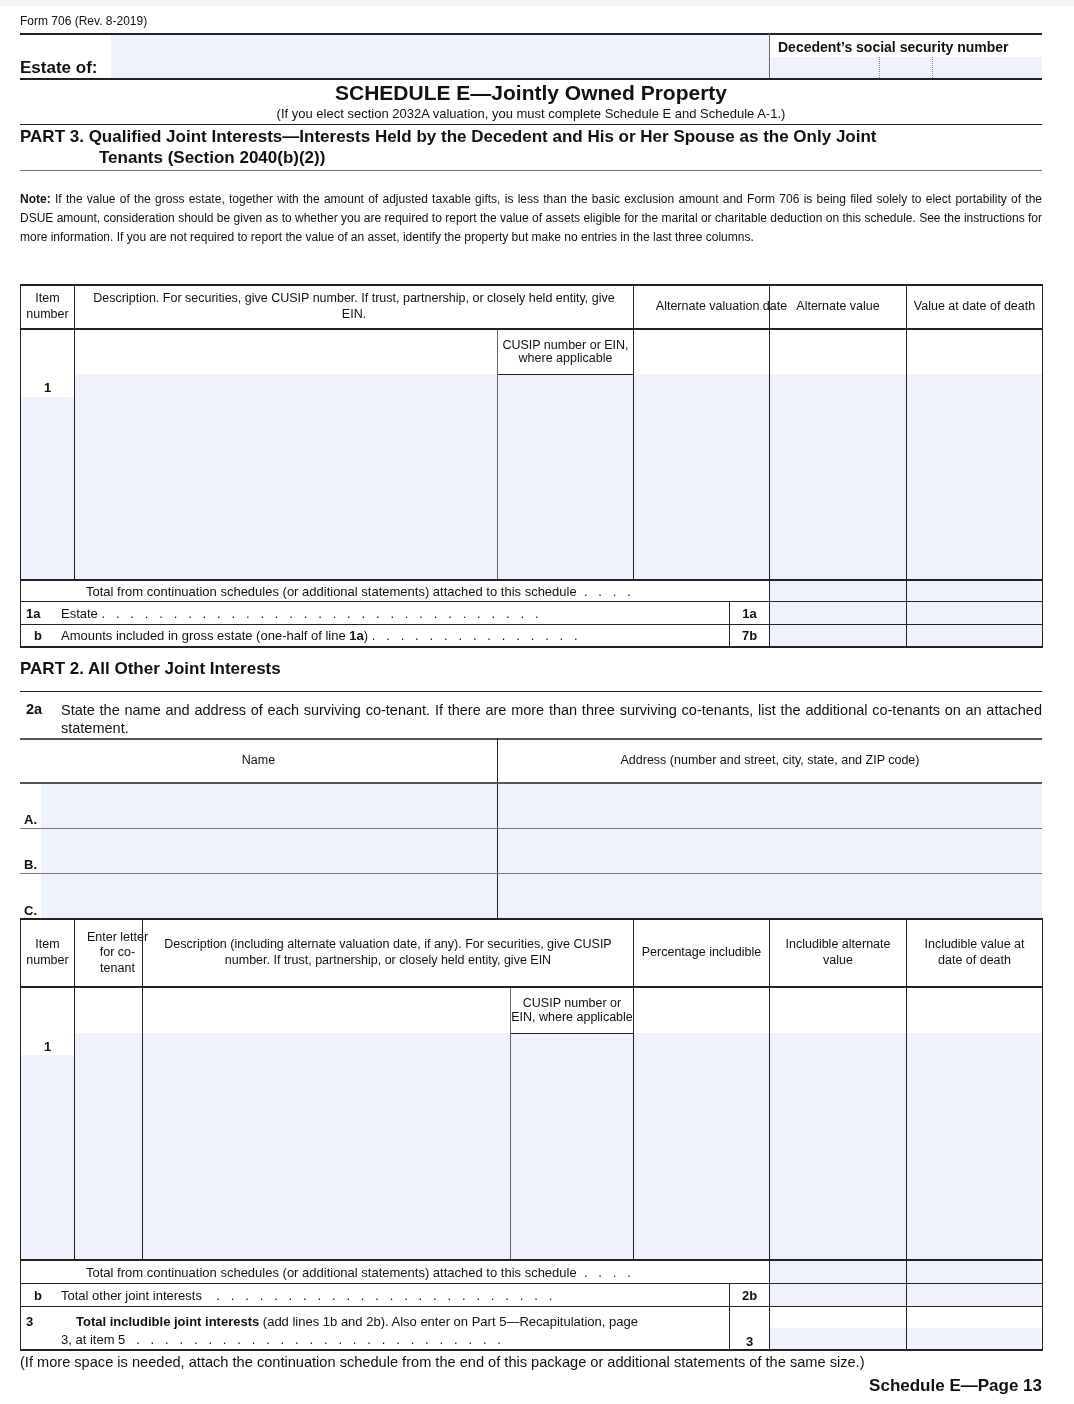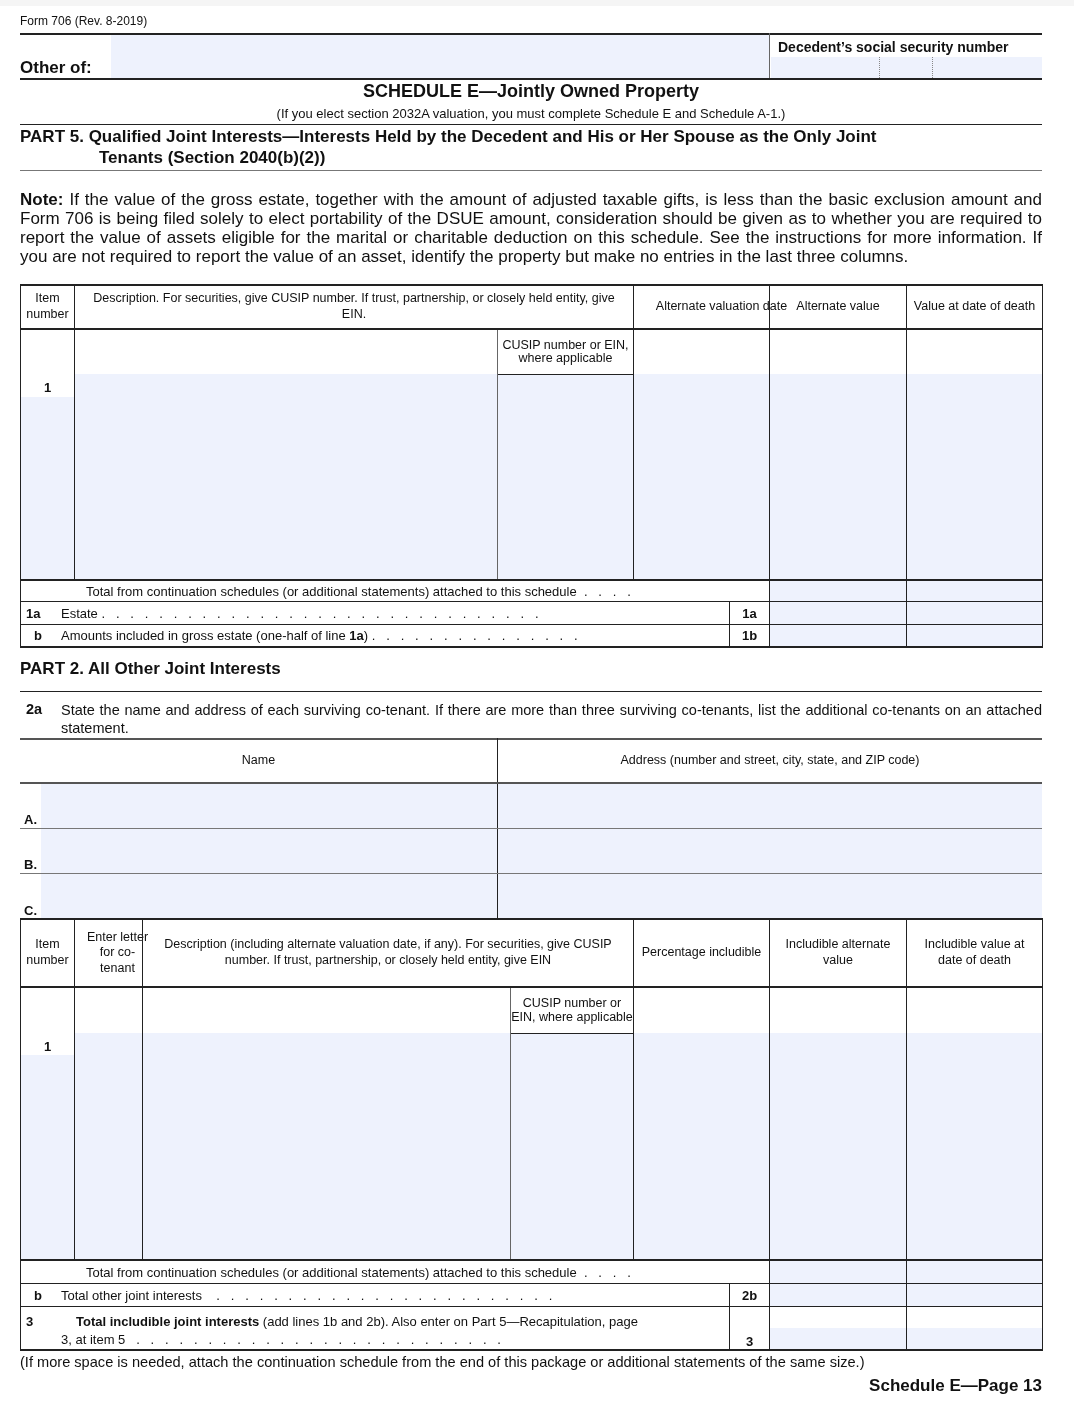--- a/index.html
+++ b/index.html
@@ -22,42 +22,42 @@
   .field { border: none; outline: none; background: transparent; width: 100%; height: 100%; font-family: "Liberation Sans", sans-serif; font-size: 13px; }
 </style>
 </head>
 <body>
 
 <div class="topbar"></div>
 
 <div class="abs small" style="left:20px;top:14px;font-size:12px;">Form 706 (Rev. 8-2019)</div>
 <div class="hline thick" style="left:20px;top:33px;width:1022px;"></div>
 
-<div class="abs bold" style="left:20px;top:58px;font-size:17px;">Other of:</div>
+<div class="abs bold" style="left:20px;top:58px;font-size:17px;">Estate of:</div>
 <div class="abs fill" style="left:111px;top:35px;width:658px;height:43px;">
   <input class="field" value="" style="">
 </div>
 <div class="vline grey" style="left:769px;top:33px;height:46px;"></div>
 <div class="abs bold" style="left:778px;top:39px;font-size:14px;">Decedent’s social security number</div>
 <div class="abs fill" style="left:771px;top:57px;width:271px;height:21px;">
   <input class="field" value="" style="">
 </div>
 <div class="abs" style="left:879px;top:57px;height:21px;border-left:1px dotted #888;"></div>
 <div class="abs" style="left:932px;top:57px;height:21px;border-left:1px dotted #888;"></div>
 <div class="hline thick" style="left:20px;top:78px;width:1022px;"></div>
 
-<div class="abs bold center" style="left:20px;top:81px;width:1022px;font-size:18px;">SCHEDULE E—Jointly Owned Property</div>
+<div class="abs bold center" style="left:20px;top:81px;width:1022px;font-size:21px;">SCHEDULE E—Jointly Owned Property</div>
 <div class="abs center" style="left:20px;top:106px;width:1022px;font-size:13px;">(If you elect section 2032A valuation, you must complete Schedule E and Schedule A-1.)</div>
 <div class="hline" style="left:20px;top:124px;width:1022px;"></div>
 
-<div class="abs bold" style="left:20px;top:127px;font-size:17px;">PART 5. Qualified Joint Interests—Interests Held by the Decedent and His or Her Spouse as the Only Joint</div>
+<div class="abs bold" style="left:20px;top:127px;font-size:17px;">PART 3. Qualified Joint Interests—Interests Held by the Decedent and His or Her Spouse as the Only Joint</div>
 <div class="abs bold" style="left:99px;top:148px;font-size:17px;">Tenants (Section 2040(b)(2))</div>
 <div class="hline grey" style="left:20px;top:170px;width:1022px;"></div>
 
-<div class="abs" style="left:20px;top:190px;width:1022px;font-size:17px;line-height:19px;text-align:justify;">
+<div class="abs" style="left:20px;top:190px;width:1022px;font-size:12px;line-height:19px;text-align:justify;">
   <span class="bold">Note:</span><span> If the value of the gross estate, together with the amount of adjusted taxable gifts, is less than the basic exclusion amount and Form 706 is being filed solely to elect portability of the DSUE amount, consideration should be given as to whether you are required to report the value of assets eligible for the marital or charitable deduction on this schedule. See the instructions for more information. If you are not required to report the value of an asset, identify the property but make no entries in the last three columns.</span>
 </div>
 
 <div class="abs" style="left:20px;top:284px;width:1023px;height:364px;border:1px solid #222;border-top:2px solid #222;border-bottom:2px solid #222;"></div>
 
 <div class="abs cell-center tiny" style="left:21px;top:286px;width:53px;height:42px;">Item number</div>
 <div class="abs cell-center tiny" style="left:75px;top:286px;width:558px;height:42px;padding:0 10px;">Description. For securities, give CUSIP number. If trust, partnership, or closely held entity, give EIN.</div>
 <div class="abs cell-center tiny" style="left:634px;top:286px;width:135px;height:42px;margin-left:20px;">Alternate valuation date</div>
 <div class="abs cell-center tiny" style="left:770px;top:286px;width:136px;height:42px;">Alternate value</div>
 <div class="abs cell-center tiny" style="left:907px;top:286px;width:135px;height:42px;">Value at date of death</div>
@@ -95,21 +95,21 @@
 <div class="vline" style="left:729px;top:601px;height:46px;"></div>
 <div class="abs bold small center" style="left:730px;top:606px;width:39px;">1a</div>
 <div class="abs fill" style="left:770px;top:602px;width:136px;height:22px;"></div>
 <div class="abs fill" style="left:907px;top:602px;width:135px;height:22px;"></div>
 <div class="hline" style="left:21px;top:624px;width:1021px;"></div>
 
 <div class="abs bold small" style="left:34px;top:628px;">b</div>
 <div class="abs small" style="left:61px;top:628px;white-space:nowrap;">
   <span>Amounts included in gross estate (one-half of line </span><b>1a</b><span>)</span><span class="dots"> .   .   .   .   .   .   .   .   .   .   .   .   .   .   .</span>
 </div>
-<div class="abs bold small center" style="left:730px;top:628px;width:39px;">1b</div>
+<div class="abs bold small center" style="left:730px;top:628px;width:39px;">7b</div>
 <div class="abs fill" style="left:770px;top:625px;width:136px;height:21px;"></div>
 <div class="abs fill" style="left:907px;top:625px;width:135px;height:21px;"></div>
 
 <div class="abs bold" style="left:20px;top:659px;font-size:17px;">PART 2. All Other Joint Interests</div>
 <div class="hline" style="left:20px;top:691px;width:1022px;"></div>
 
 <div class="abs bold" style="left:26px;top:701px;font-size:14.5px;">2a</div>
 <div class="abs" style="left:61px;top:701px;width:981px;font-size:14.5px;line-height:18px;text-align:justify;">State the name and address of each surviving co-tenant. If there are more than three surviving co-tenants, list the additional co-tenants on an attached statement.</div>
 <div class="hline thick" style="left:20px;top:738px;width:1022px;border-top-color:#555;"></div>
 

